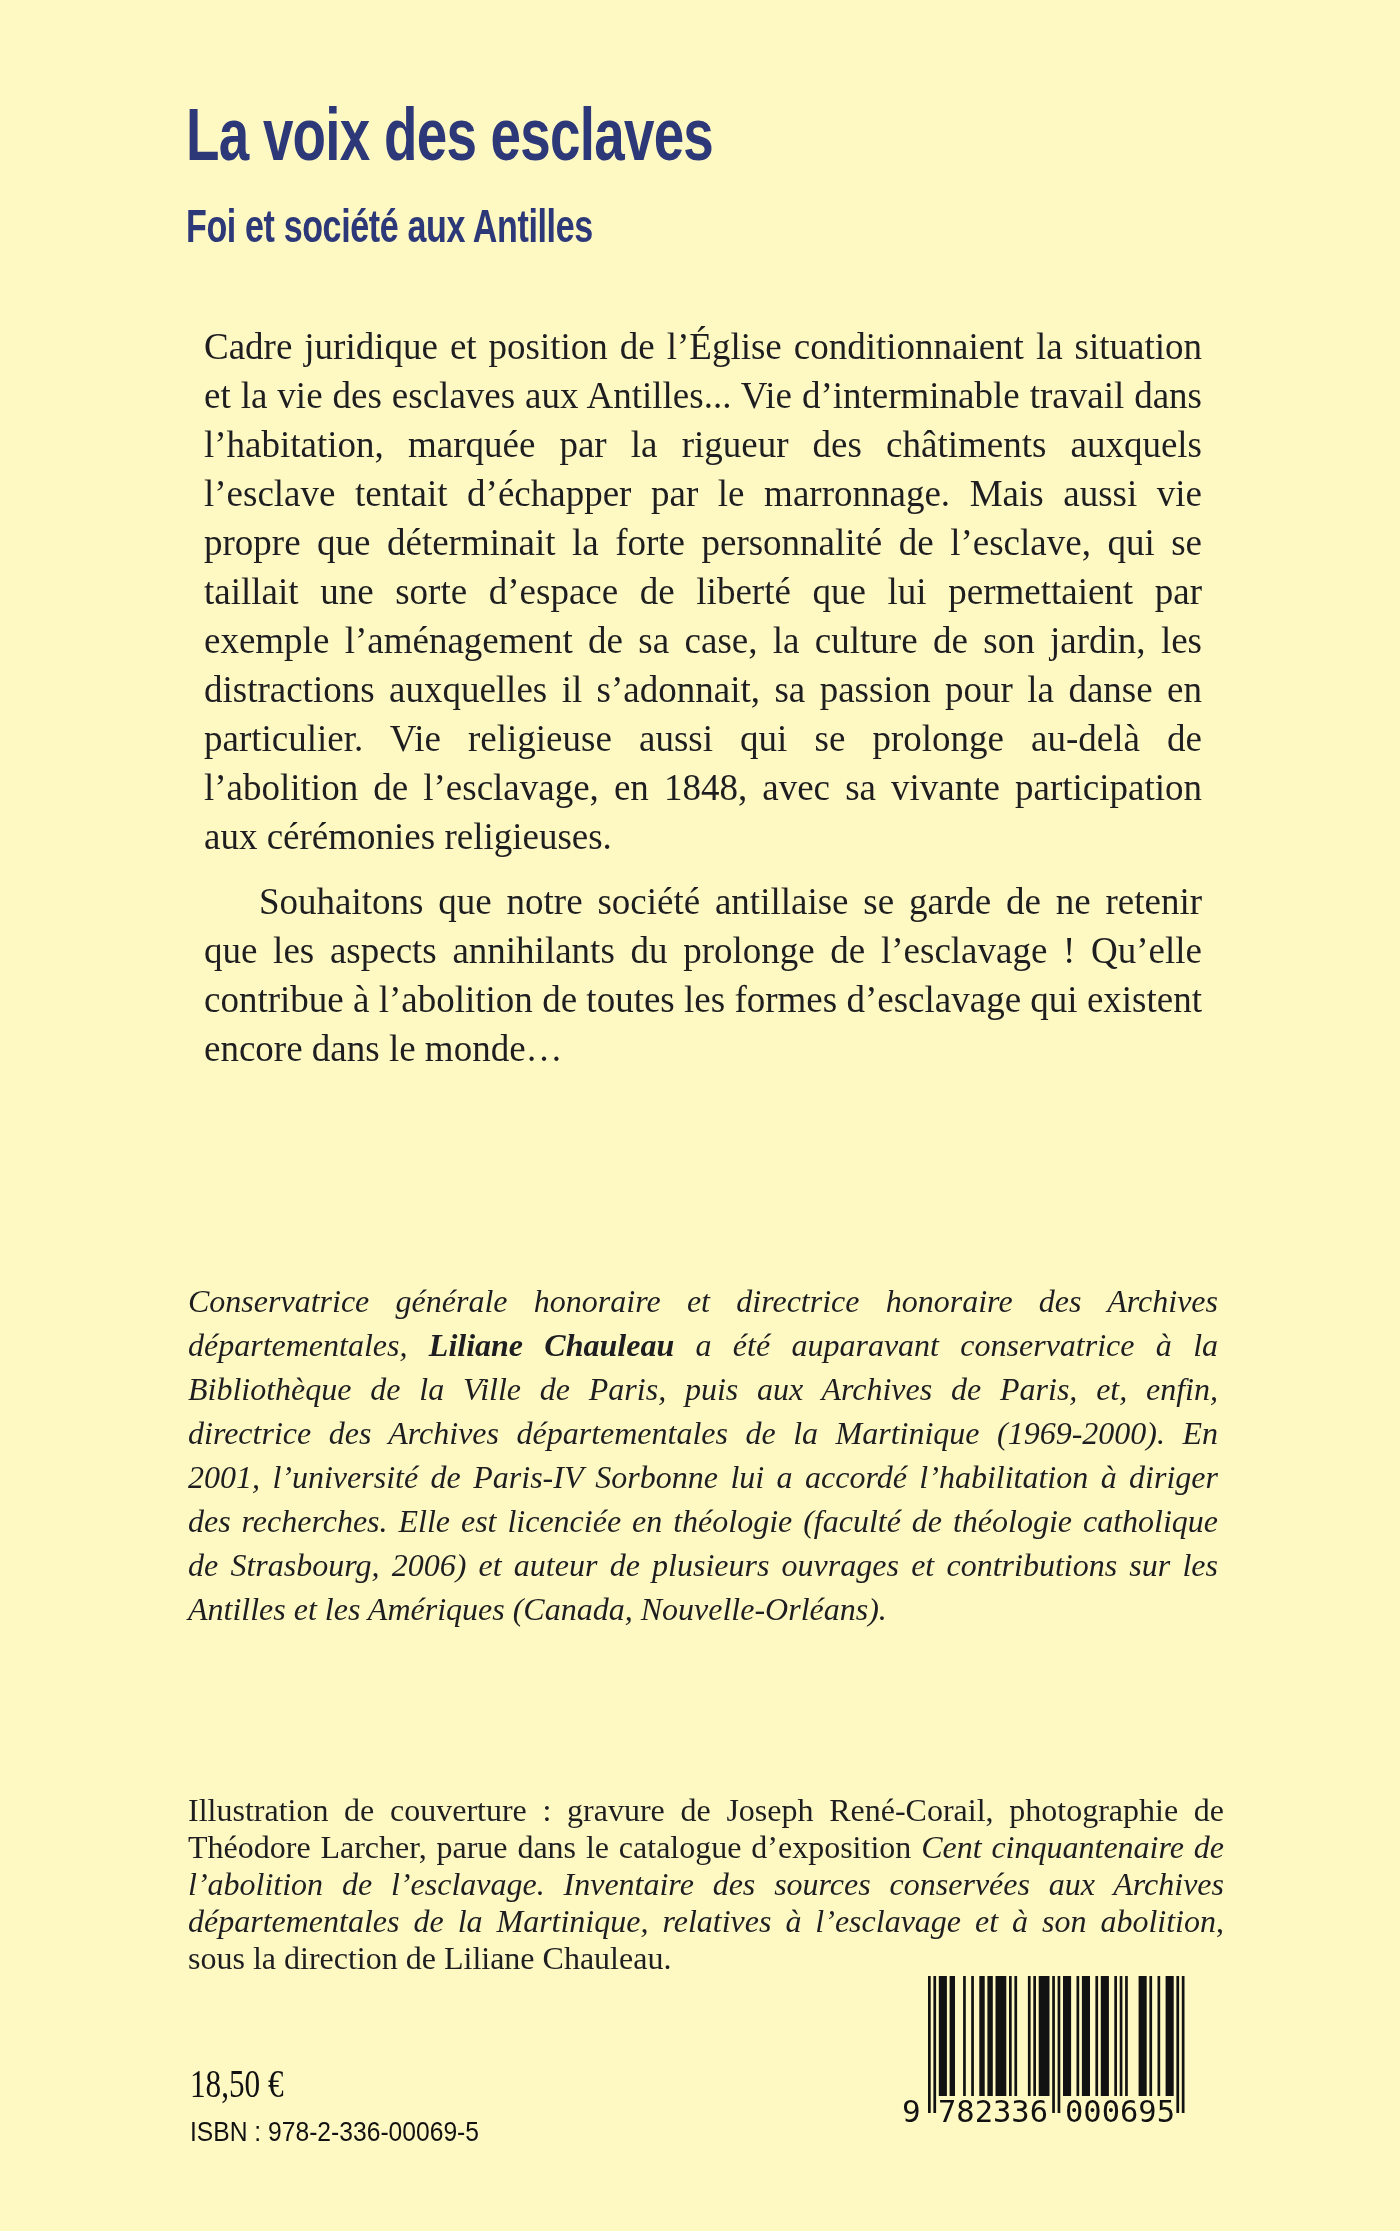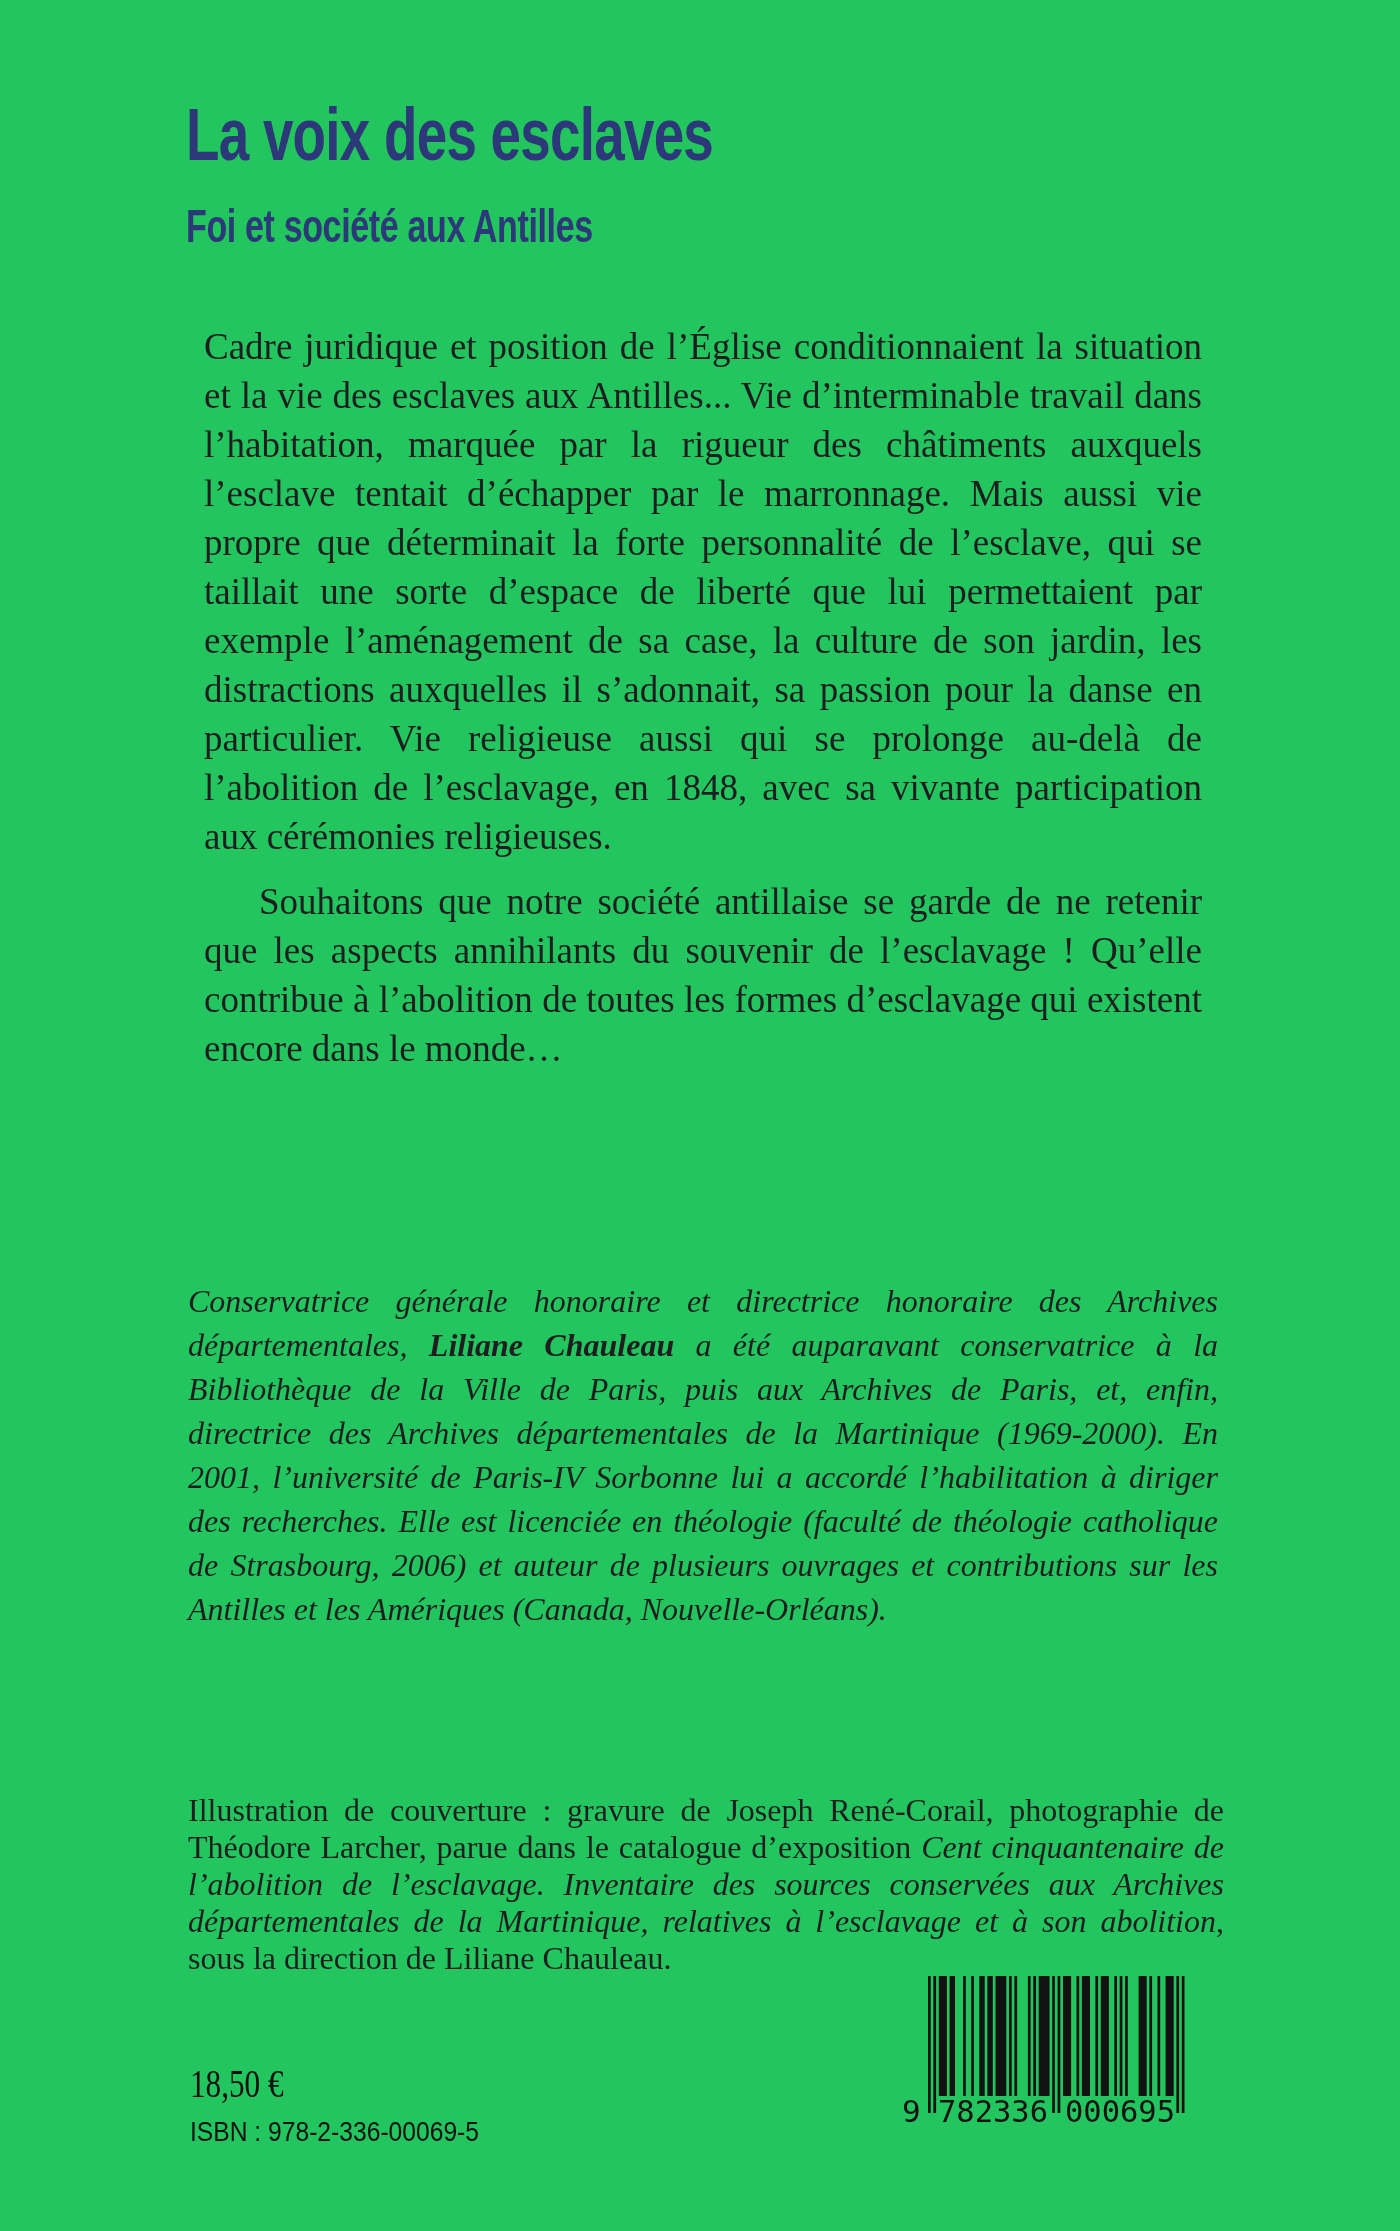--- a/index.html
+++ b/index.html
@@ -5,21 +5,21 @@
 <style>
   :root{
     --navy:#2d3878;
     --ink:#1e1e20;
   }
   html,body{margin:0;padding:0;background:#ffffff;}
   .page{
     position:relative;
     width:1400px;
     height:2231px;
-    background:#22c55e;
+    background:#fef9c3;
     overflow:hidden;
     font-family:"Liberation Serif", serif;
     color:var(--ink);
   }
   .title{
     position:absolute;
     left:186px; top:98px;
     margin:0;
     font-family:"Liberation Sans", sans-serif;
     font-weight:bold;
@@ -108,21 +108,21 @@
 </head>
 <body>
 
 <div class="page">
 
   <h1 class="title">La voix des esclaves</h1>
   <h2 class="subtitle">Foi et société aux Antilles</h2>
 
   <div class="synopsis">
     <p>Cadre juridique et position de l’Église conditionnaient la situation et la vie des esclaves aux Antilles... Vie d’interminable travail dans l’habitation, marquée par la rigueur des châtiments auxquels l’esclave tentait d’échapper par le marronnage. Mais aussi vie propre que déterminait la forte personnalité de l’esclave, qui se taillait une sorte d’espace de liberté que lui permettaient par exemple l’aménagement de sa case, la culture de son jardin, les distractions auxquelles il s’adonnait, sa passion pour la danse en particulier. Vie religieuse aussi qui se prolonge au-delà de l’abolition de l’esclavage, en 1848, avec sa vivante participation aux cérémonies religieuses.</p>
-    <p class="indent">Souhaitons que notre société antillaise se garde de ne retenir que les aspects annihilants du souvenir de l’esclavage ! Qu’elle contribue à l’abolition de toutes les formes d’esclavage qui existent encore dans le monde…</p>
+    <p class="indent">Souhaitons que notre société antillaise se garde de ne retenir que les aspects annihilants du prolonge de l’esclavage ! Qu’elle contribue à l’abolition de toutes les formes d’esclavage qui existent encore dans le monde…</p>
   </div>
 
   <div class="bio"><span>Conservatrice générale honoraire et directrice honoraire des Archives départementales, </span><span class="bold">Liliane Chauleau</span><span> a été auparavant conservatrice à la Bibliothèque de la Ville de Paris, puis aux Archives de Paris, et, enfin, directrice des Archives départementales de la Martinique (1969-2000). En 2001, l’université de Paris-IV Sorbonne lui a accordé l’habilitation à diriger des recherches. Elle est licenciée en théologie (faculté de théologie catholique de Strasbourg, 2006) et auteur de plusieurs ouvrages et contributions sur les Antilles et les Amériques (Canada, Nouvelle-Orléans).</span></div>
 
   <div class="credit"><span>Illustration de couverture : gravure de Joseph René-Corail, photographie de Théodore Larcher, parue dans le catalogue d’exposition </span><span class="i">Cent cinquantenaire de l’abolition de l’esclavage. Inventaire des sources conservées aux Archives départementales de la Martinique, relatives à l’esclavage et à son abolition</span><span>, sous la direction de Liliane Chauleau.</span></div>
 
   <div class="price">18,50 €</div>
   <div class="isbn">ISBN : 978-2-336-00069-5</div>
 
   <div class="barcode">

